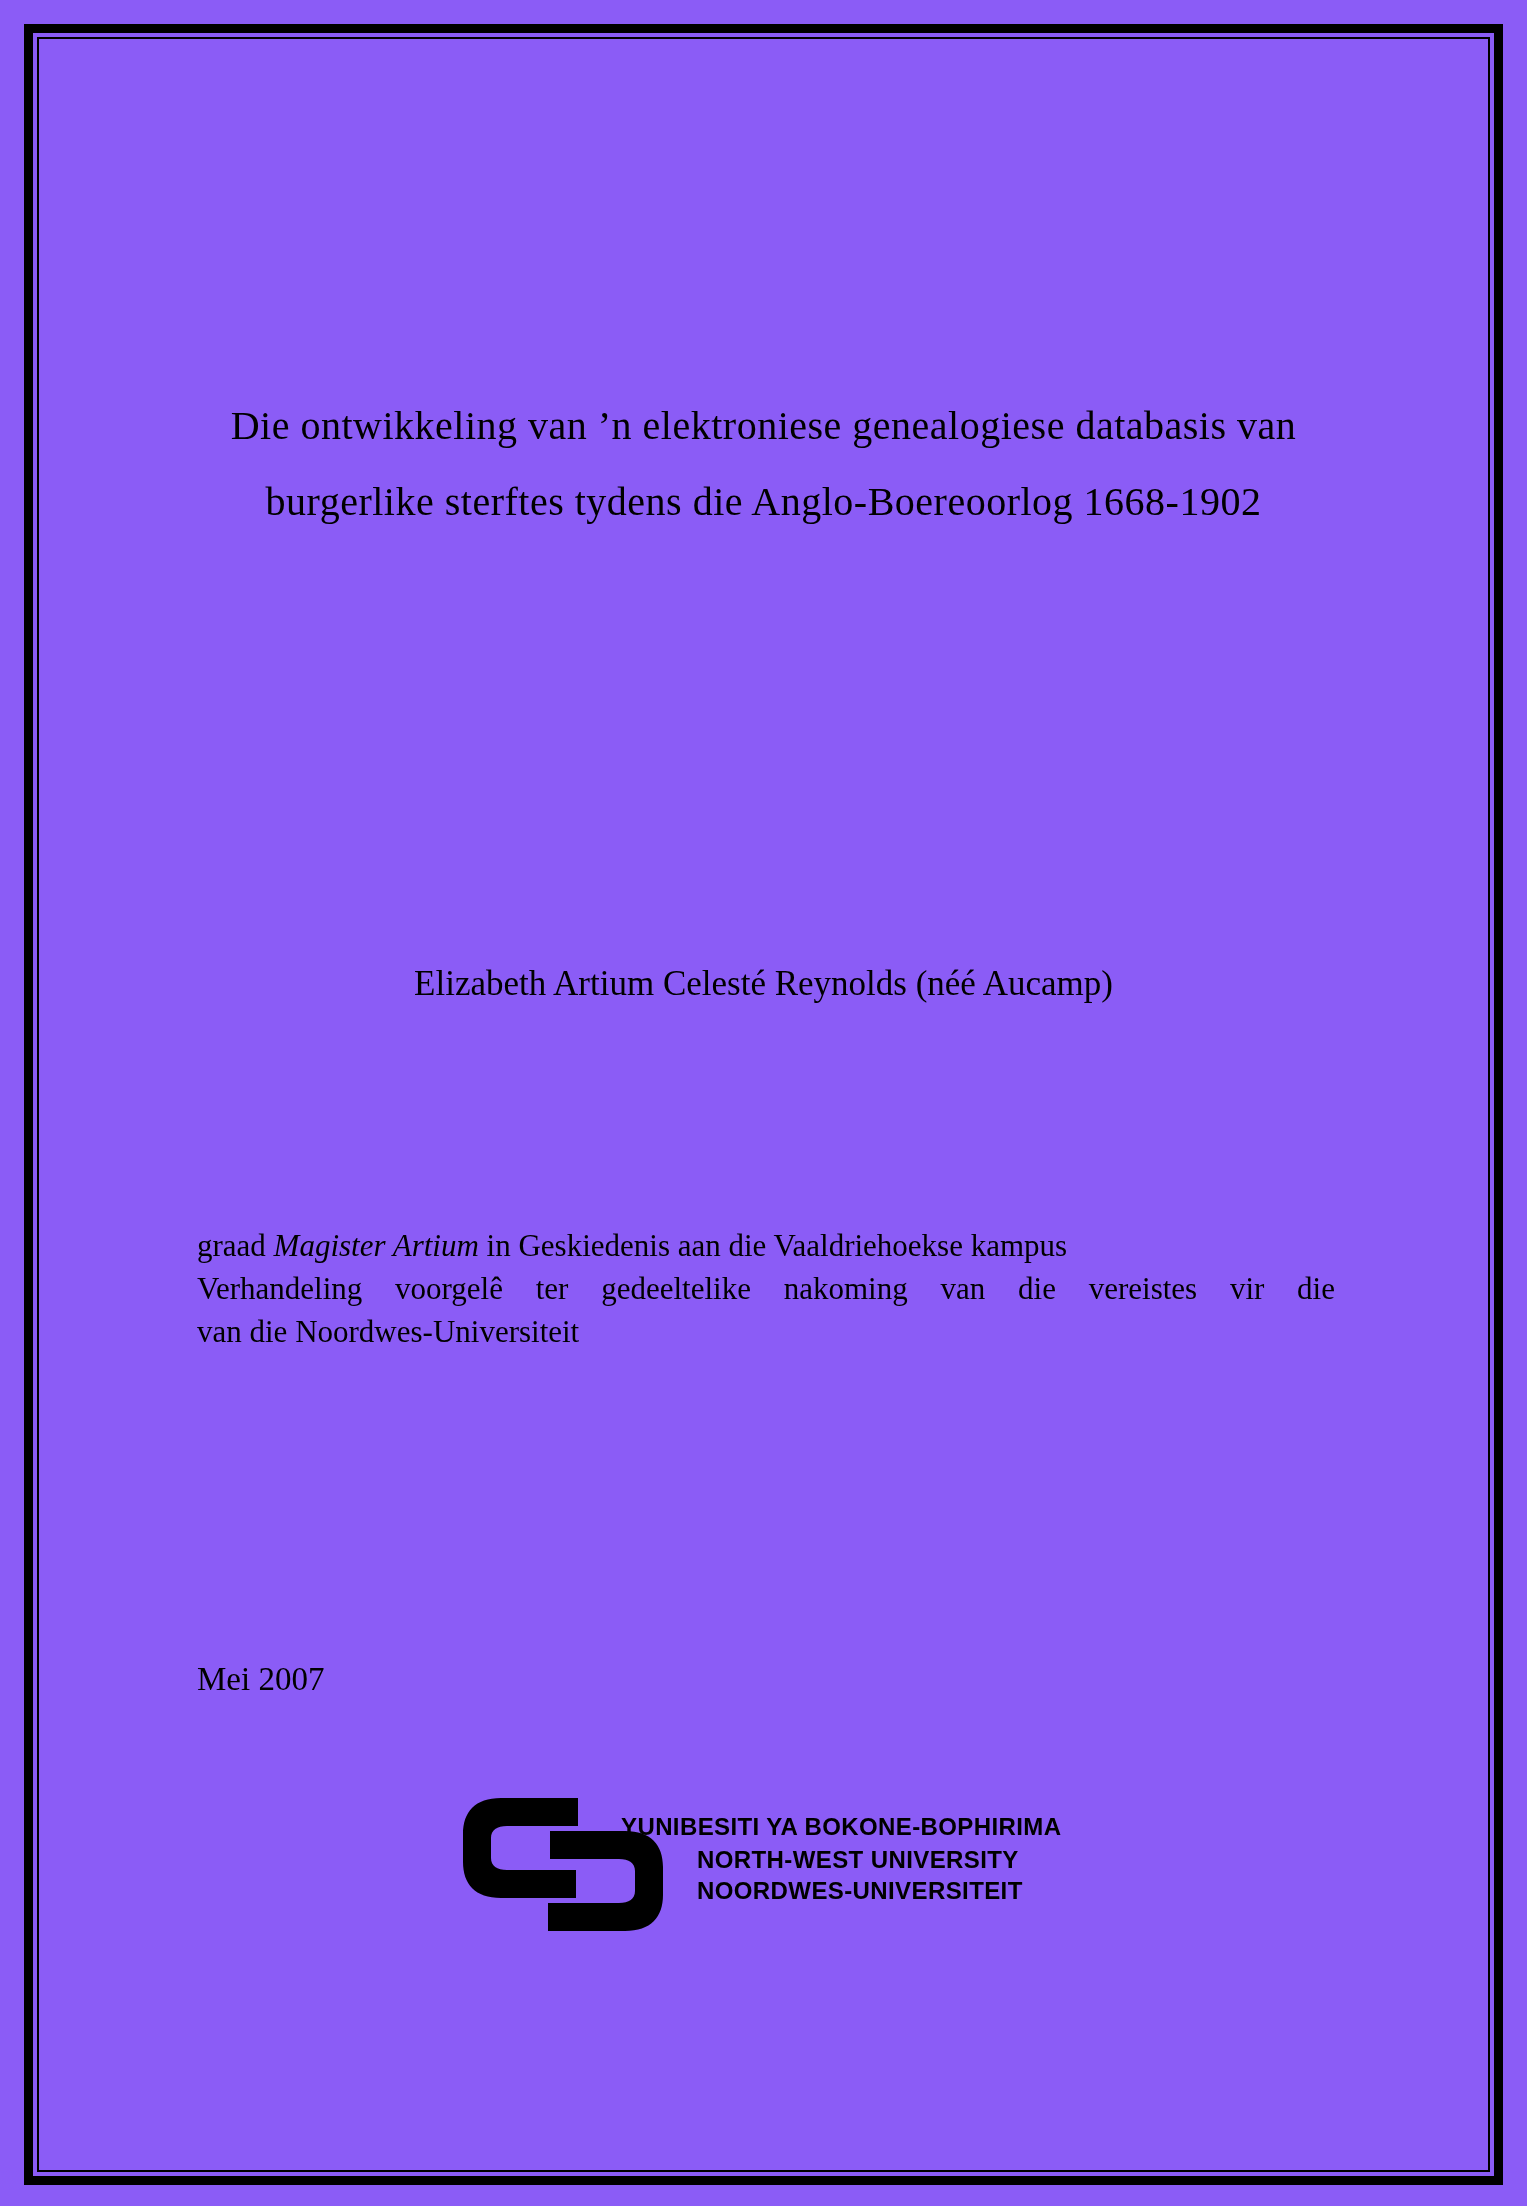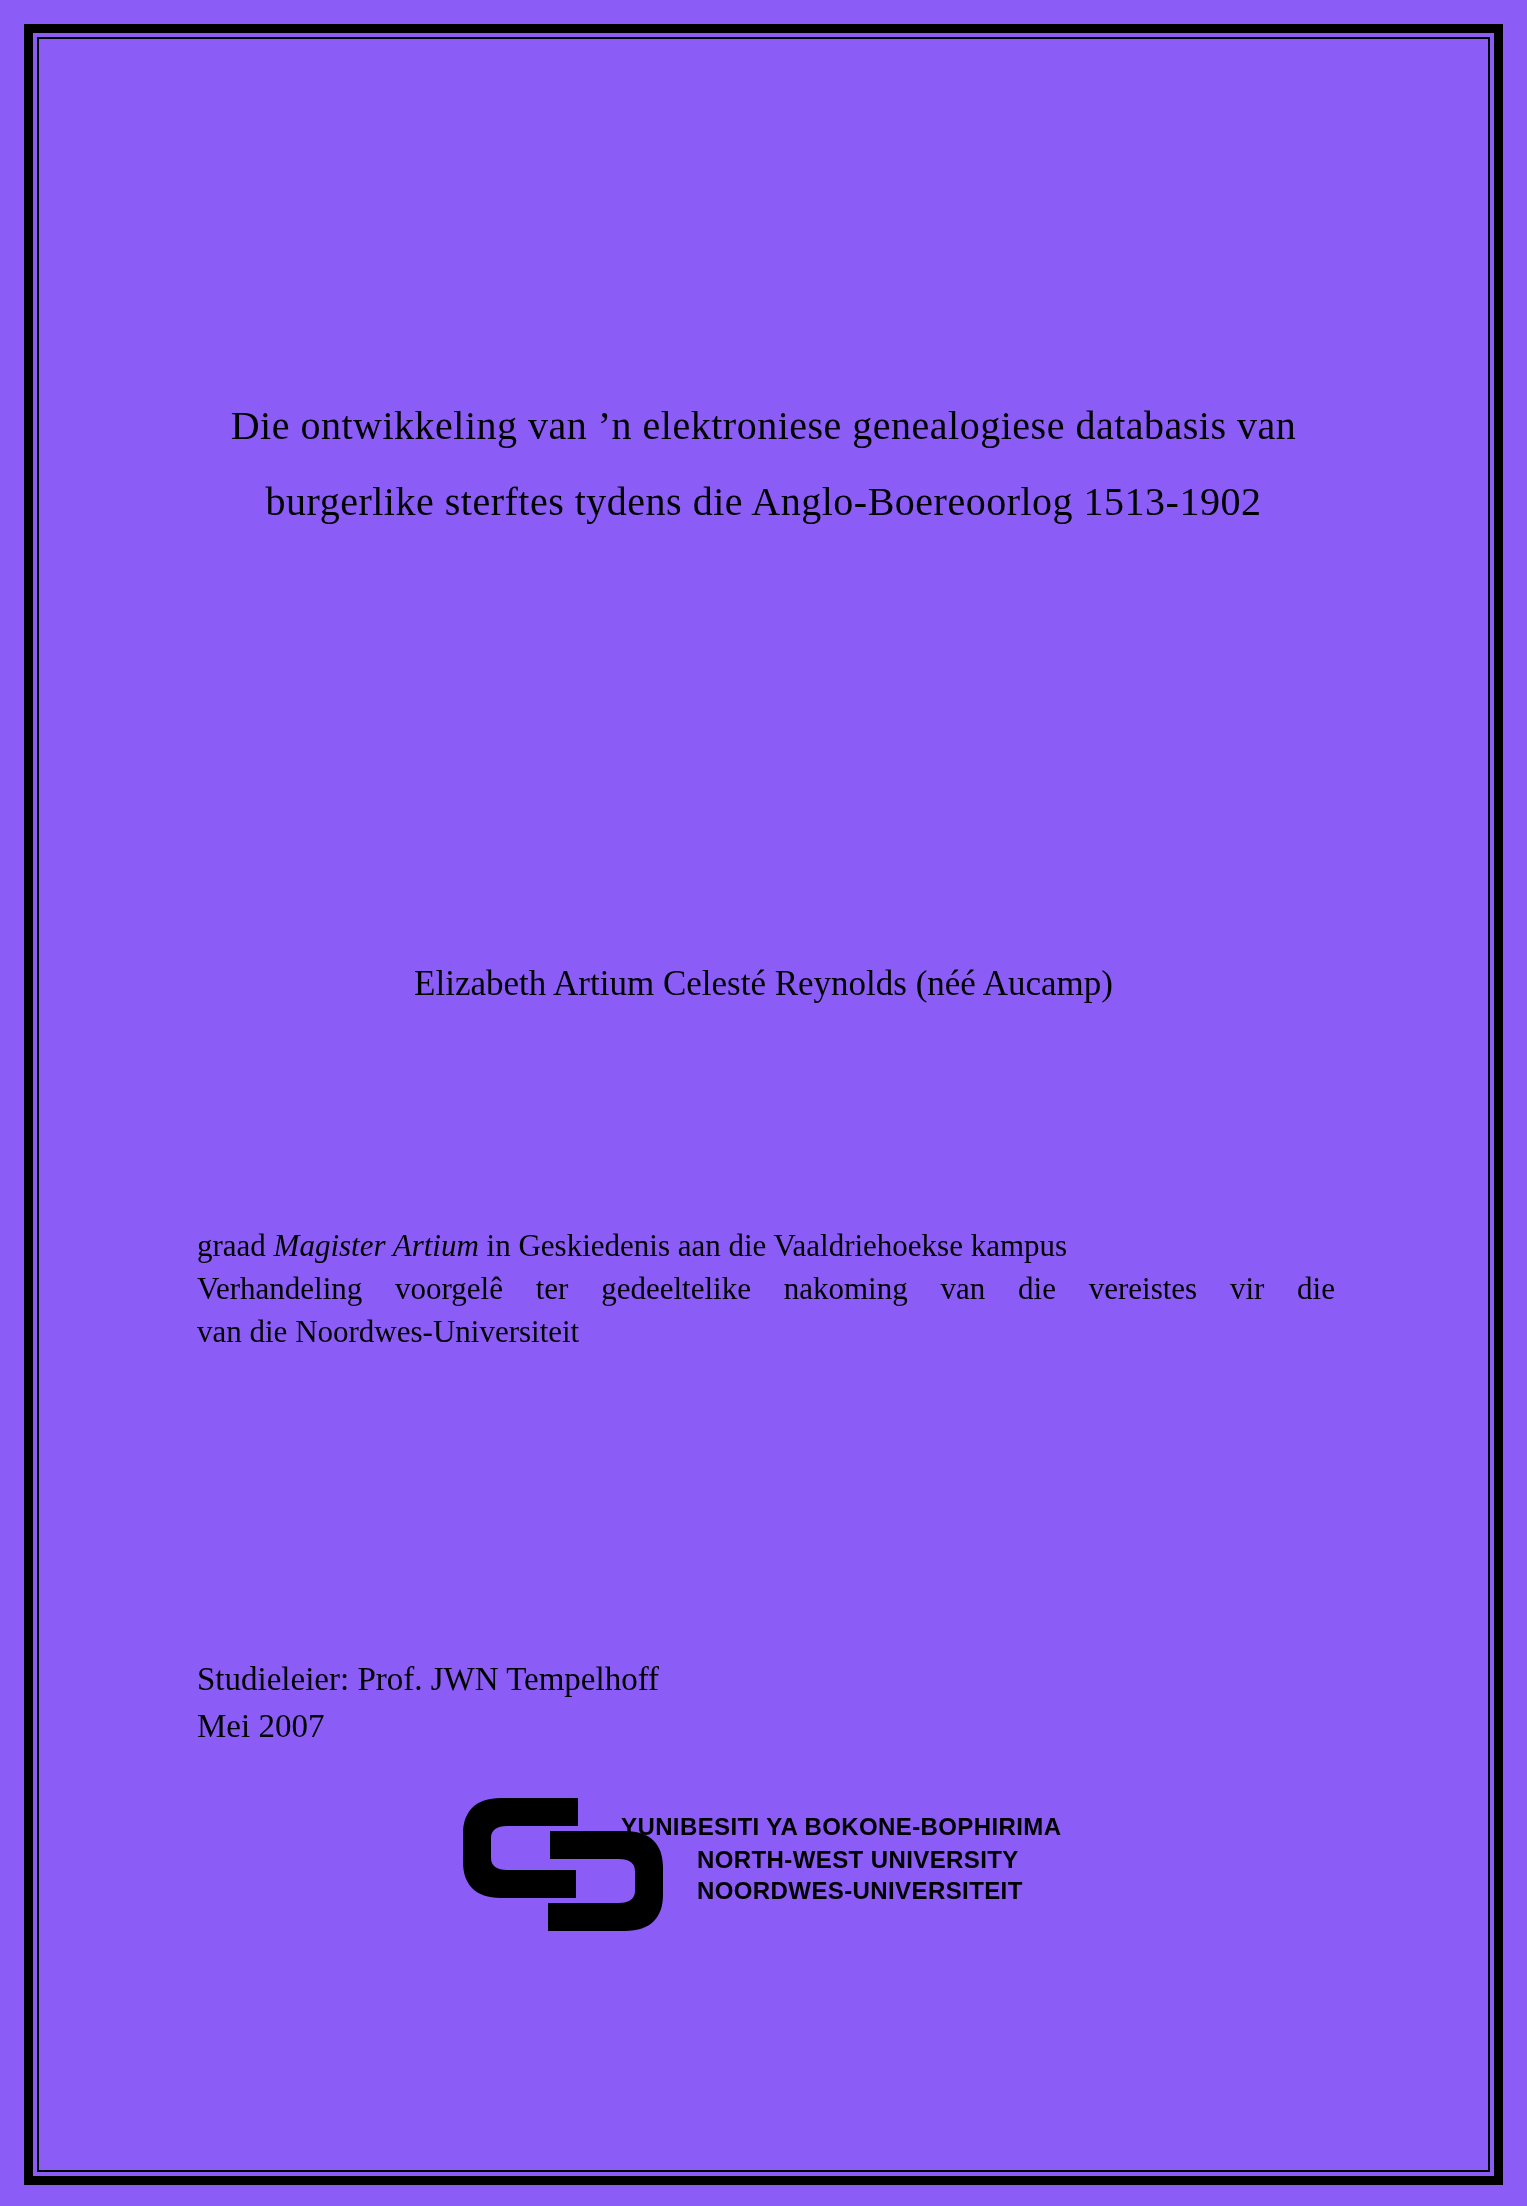--- a/index.html
+++ b/index.html
@@ -105,34 +105,33 @@
 </head>
 <body>
 
 <div class="page">
 
   <div class="outer-border"></div>
   <div class="inner-border"></div>
 
   <h1 class="title-block" style="margin:0; font-weight:400;">
     <span class="title-line">Die ontwikkeling van ’n elektroniese genealogiese databasis van</span>
-    <span class="title-line">burgerlike sterftes tydens die Anglo-Boereoorlog 1513-1902</span>
+    <span class="title-line">burgerlike sterftes tydens die Anglo-Boereoorlog 1668-1902</span>
   </h1>
 
 
   <div class="author">Elizabeth Artium Celesté Reynolds (néé Aucamp)</div>
 
   <div class="statement">
     <span class="s-line"><span>graad </span><em>Magister Artium</em><span> in Geskiedenis aan die Vaaldriehoekse kampus</span></span>
     <span class="s-line justify-line">Verhandeling voorgelê ter gedeeltelike nakoming van die vereistes vir die</span>
     <span class="s-line">van die Noordwes-Universiteit</span>
   </div>
 
   <div class="supervisor-block">
-    <div>Studieleier: Prof. JWN Tempelhoff</div>
     <div>Mei 2007</div>
   </div>
 
   <div class="logo-block">
     <svg class="logo-mark" viewBox="0 0 200 133" xmlns="http://www.w3.org/2000/svg" aria-hidden="true">
       <g fill="#000000">
         <path d="M 115 0 H 38 C 12 0 0 14 0 36 V 64 C 0 86 12 100 38 100 H 113 V 72 H 44 C 34 72 28 68 28 60 V 40 C 28 32 34 28 44 28 H 115 Z"></path>
         <path d="M 115 0 H 38 C 12 0 0 14 0 36 V 64 C 0 86 12 100 38 100 H 113 V 72 H 44 C 34 72 28 68 28 60 V 40 C 28 32 34 28 44 28 H 115 Z" transform="rotate(180 100 66.5)"></path>
       </g>
     </svg>

